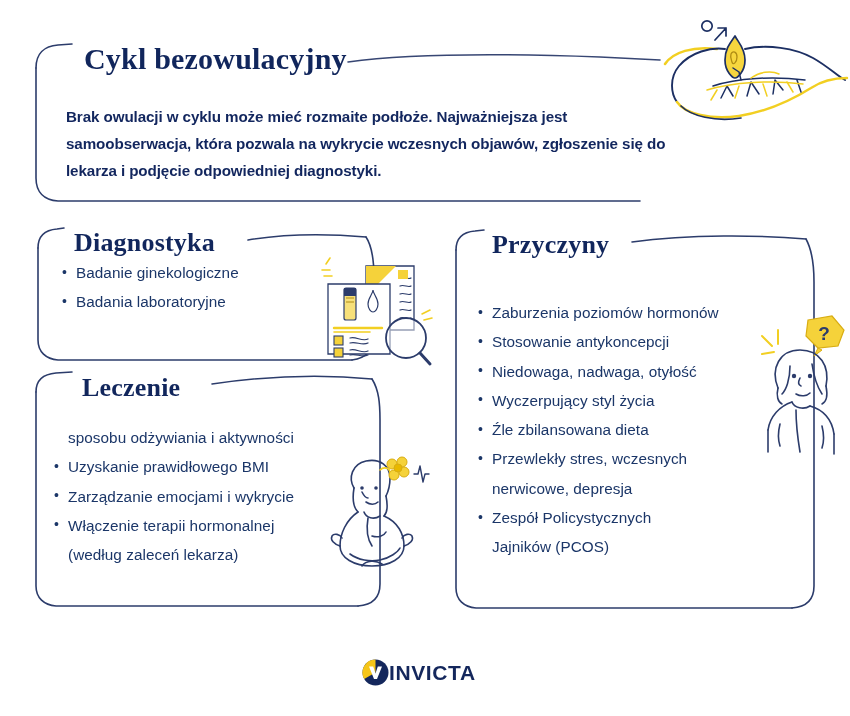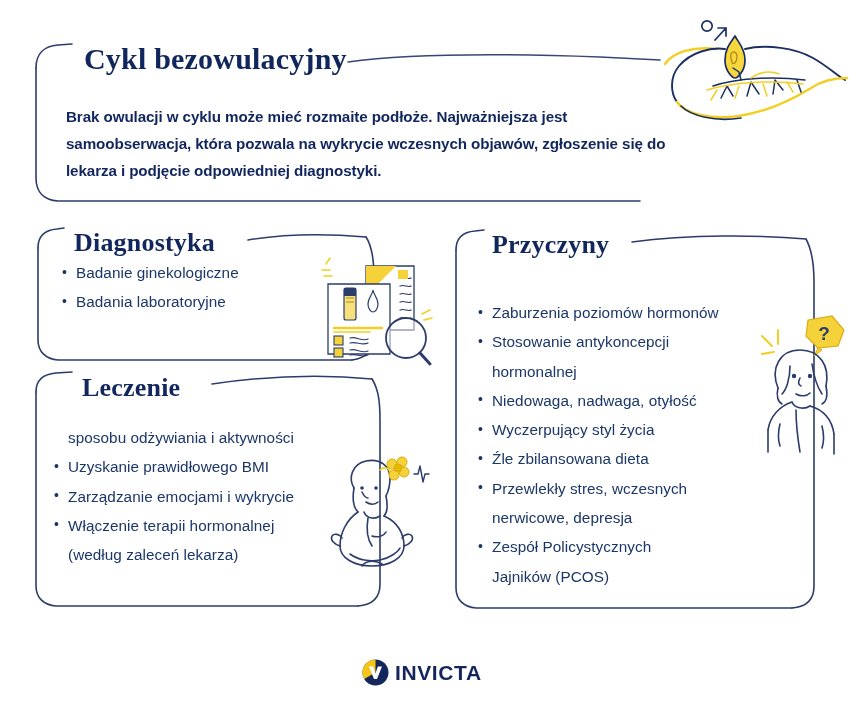--- a/index.html
+++ b/index.html
@@ -102,21 +102,21 @@
 
   
   #logo {
     position: absolute;
     left: 362px;
     top: 655px;
     width: 126px;
     height: 34px;
     display: flex;
     align-items: center;
-    gap: 6px;
+    gap: 0;
   }
   #logo .mark { width: 27px; height: 27px; flex: 0 0 auto; }
   #logo .wordmark {
     font-family: "Liberation Sans", sans-serif;
     font-size: 21px;
     font-weight: 700;
     color: #14275c;
     letter-spacing: 0.6px;
     line-height: 1;
   }
@@ -165,21 +165,20 @@
   <ul class="list" id="list-lecz">
       <li class="cont">sposobu odżywiania i aktywności</li>
       <li>Uzyskanie prawidłowego BMI</li>
       <li>Zarządzanie emocjami i wykrycie</li>
       <li>Włączenie terapii hormonalnej</li>
       <li class="cont">(według zaleceń lekarza)</li>
     </ul>
   <ul class="list" id="list-przy">
       <li>Zaburzenia poziomów hormonów</li>
       <li>Stosowanie antykoncepcji</li>
-      <li class="cont">hormonalnej</li>
       <li>Niedowaga, nadwaga, otyłość</li>
       <li>Wyczerpujący styl życia</li>
       <li>Źle zbilansowana dieta</li>
       <li>Przewlekły stres, wczesnych</li>
       <li class="cont">nerwicowe, depresja</li>
       <li>Zespół Policystycznych</li>
       <li class="cont">Jajników (PCOS)</li>
     </ul>
 
   <svg class="illu" id="illu-ovary" viewBox="0 0 195 125">

